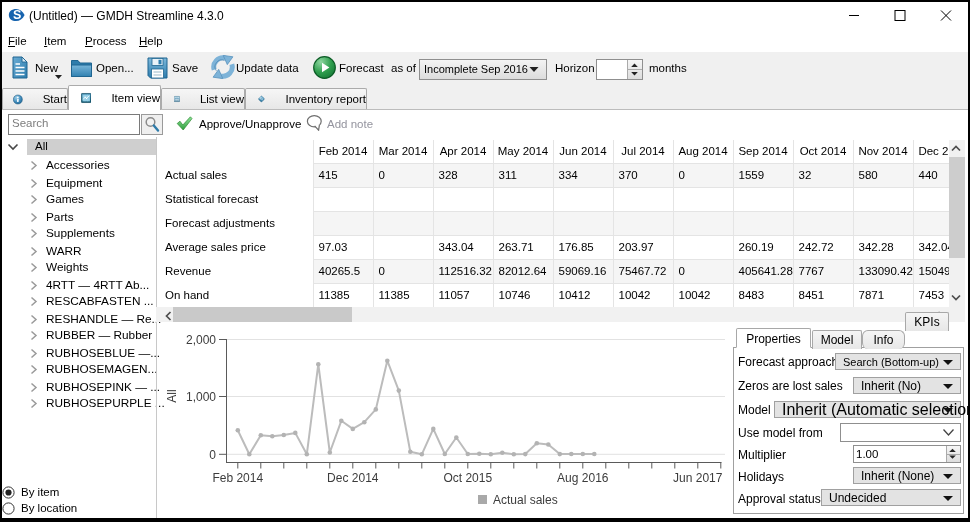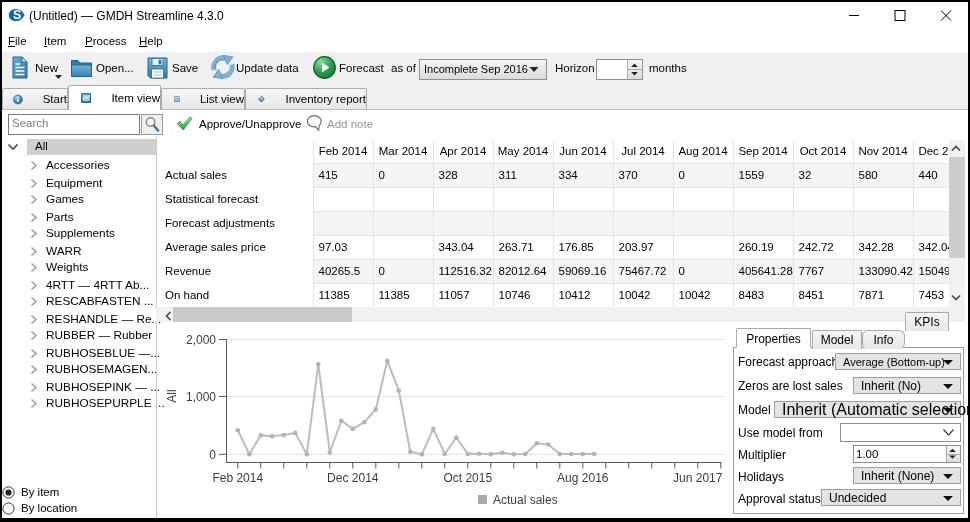--- a/index.html
+++ b/index.html
@@ -546,21 +546,21 @@
 <text x="337" y="182.5" font-size="12" fill="#3c3c3c">Actual sales</text>
 </svg>
 
 <div class="abs" style="left:733px;top:347px;width:231px;height:167px;background:#fff;border:1px solid #a0a0a0;box-sizing:border-box;"></div>
 <div class="ptab" style="left:736px;top:328px;width:75px;height:20px;line-height:20px;background:#fff;border-bottom:1px solid #fff;z-index:2;">Properties</div>
 <div class="ptab" style="left:812px;top:330px;width:50px;">Model</div>
 <div class="ptab" style="left:862px;top:330px;width:43px;border-radius:6px;">Info</div>
 <div class="ptab" style="left:905px;top:312px;width:44px;">KPIs</div>
 <div class="plabel" style="top:355px;">Forecast approach</div>
 <div class="combo" style="left:835px;top:353px;width:126px;height:17px;font-size:11px;">
-    <span class="t">Average (Bottom-up)</span>
+    <span class="t">Search (Bottom-up)</span>
     <span class="arr"></span>
   </div>
 <div class="plabel" style="top:379px;">Zeros are lost sales</div>
 <div class="combo" style="left:853px;top:377px;width:108px;height:17px;">
     <span class="t">Inherit (No)</span>
     <span class="arr"></span>
   </div>
 <div class="plabel" style="top:403px;">Model</div>
 <div class="combo" style="left:774px;top:401px;width:187px;height:17px;font-size:16px;">
     <span class="t">Inherit (Automatic selection)</span>

